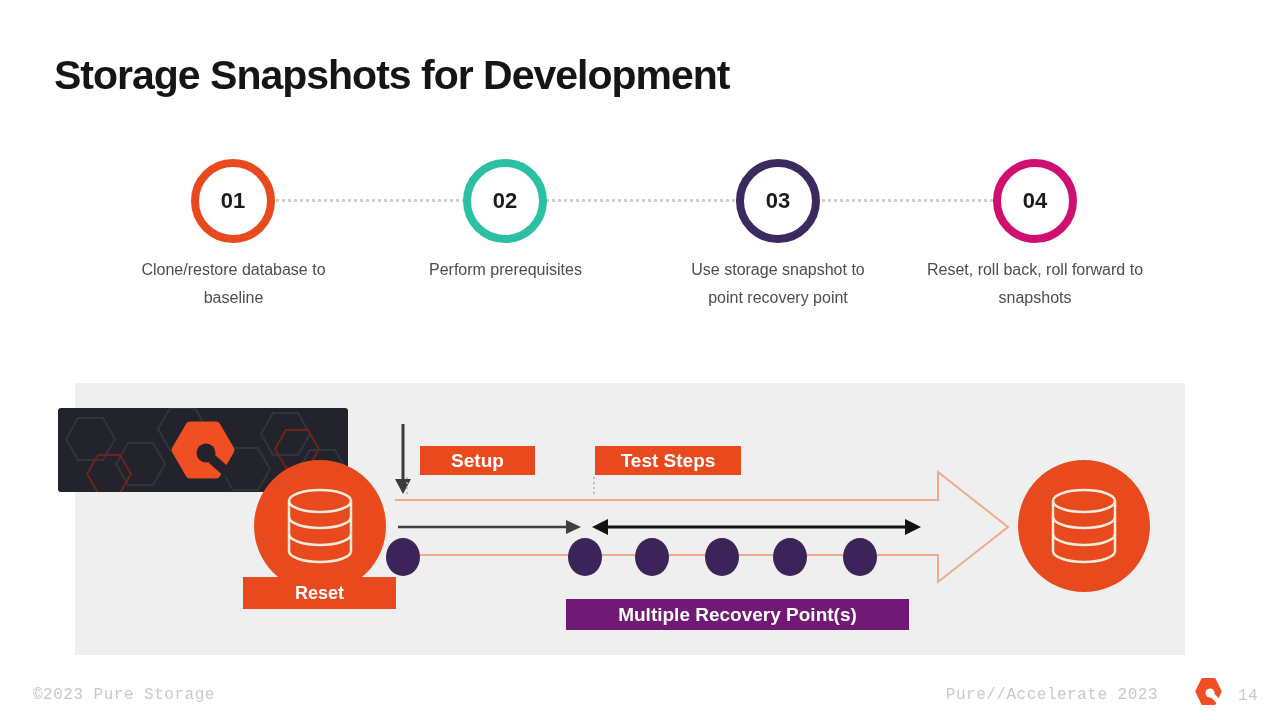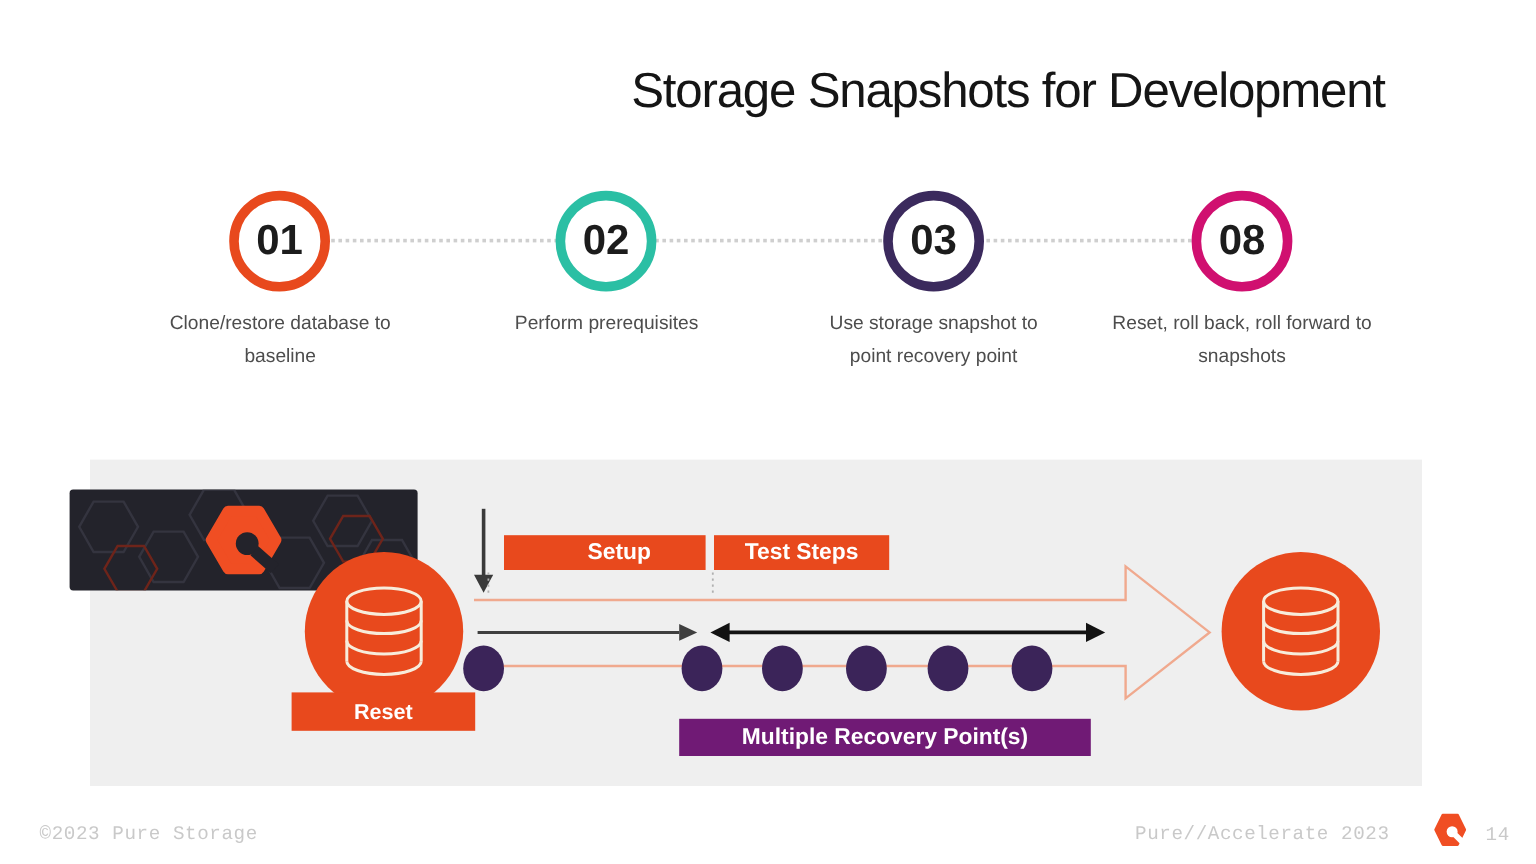--- a/index.html
+++ b/index.html
@@ -5,33 +5,33 @@
   html,body{margin:0;padding:0;}
   body{
     width:1280px;height:720px;position:relative;overflow:hidden;
     background:#ffffff;font-family:"Liberation Sans",sans-serif;
   }
   .abs{position:absolute;}
 
   
   .title{
     left:54px;top:52px;width:1100px;
-    font-size:41px;font-weight:400;color:#151515;letter-spacing:-1px;text-align:right;
+    font-size:41px;font-weight:700;color:#151515;letter-spacing:-1px;
   }
 
   
   .dotted-connector{
     left:233px;top:199px;width:802px;height:0;
     border-top:3px dotted #cfcfcf;z-index:1;
   }
   .step-circle{
     width:68px;height:68px;border-radius:50%;
     border:8px solid #E8491D;background:#ffffff;z-index:2;
     display:flex;align-items:center;justify-content:center;
-    font-size:35px;font-weight:800;color:#1c1c1c;letter-spacing:0;
+    font-size:22px;font-weight:800;color:#1c1c1c;letter-spacing:0;
   }
   .step-label{
     top:256px;text-align:center;font-size:16px;line-height:28px;
     color:#4d4d4d;z-index:2;
   }
 
   
   .panel{left:75px;top:383px;width:1110px;height:272px;background:#EFEFEF;z-index:1;}
   .banner{
     left:58px;top:408px;width:290px;height:84px;background:#23232B;
@@ -46,21 +46,21 @@
   svg.layer{left:0;top:0;z-index:5;pointer-events:none;}
   svg.arrow-outline{left:0;top:0;z-index:2;pointer-events:none;}
 
   
   .tag{
     color:#ffffff;font-weight:700;text-align:center;z-index:6;
     display:flex;align-items:center;justify-content:center;
   }
   .tag.orange{background:#E8491D;}
   .tag.purple{background:#701a75;}
-  .tag.setup{left:420px;top:446px;width:144px;height:29px;font-size:19px;padding-left:24px;}
+  .tag.setup{left:420px;top:446px;width:115px;height:29px;font-size:19px;}
   .tag.test-steps{left:595px;top:446px;width:146px;height:29px;font-size:19px;}
   .tag.reset{left:243px;top:577px;width:153px;height:32px;font-size:18px;}
   .tag.recovery{left:566px;top:599px;width:343px;height:31px;font-size:19px;}
 
   
   .footer-text{
     font-family:"Liberation Mono","DejaVu Sans Mono",monospace;
     font-size:16px;color:#c9c9c9;letter-spacing:0.5px;z-index:7;
   }
   .footer-copyright{left:33px;top:686px;}
@@ -78,21 +78,21 @@
 <div class="abs step-circle" style="left: 191px; top: 159px; border-color: rgb(232, 73, 29);">
   <span>01</span>
 </div>
 <div class="abs step-circle" style="left: 463px; top: 159px; border-color: rgb(43, 191, 164);">
   <span>02</span>
 </div>
 <div class="abs step-circle" style="left: 736px; top: 159px; border-color: rgb(59, 42, 93);">
   <span>03</span>
 </div>
 <div class="abs step-circle" style="left: 993px; top: 159px; border-color: rgb(208, 16, 112);">
-  <span>08</span>
+  <span>04</span>
 </div>
 
 <div class="abs step-label" style="left:141px;width:185px;">Clone/restore database to baseline</div>
 <div class="abs step-label" style="left:413px;width:185px;">Perform prerequisites</div>
 <div class="abs step-label" style="left:678px;width:200px;">Use storage snapshot to point recovery point</div>
 <div class="abs step-label" style="left:920px;width:230px;">Reset, roll back, roll forward to snapshots</div>
 
 <div class="abs panel"></div>
 
 <svg class="abs arrow-outline" width="1280" height="720" viewBox="0 0 1280 720">

